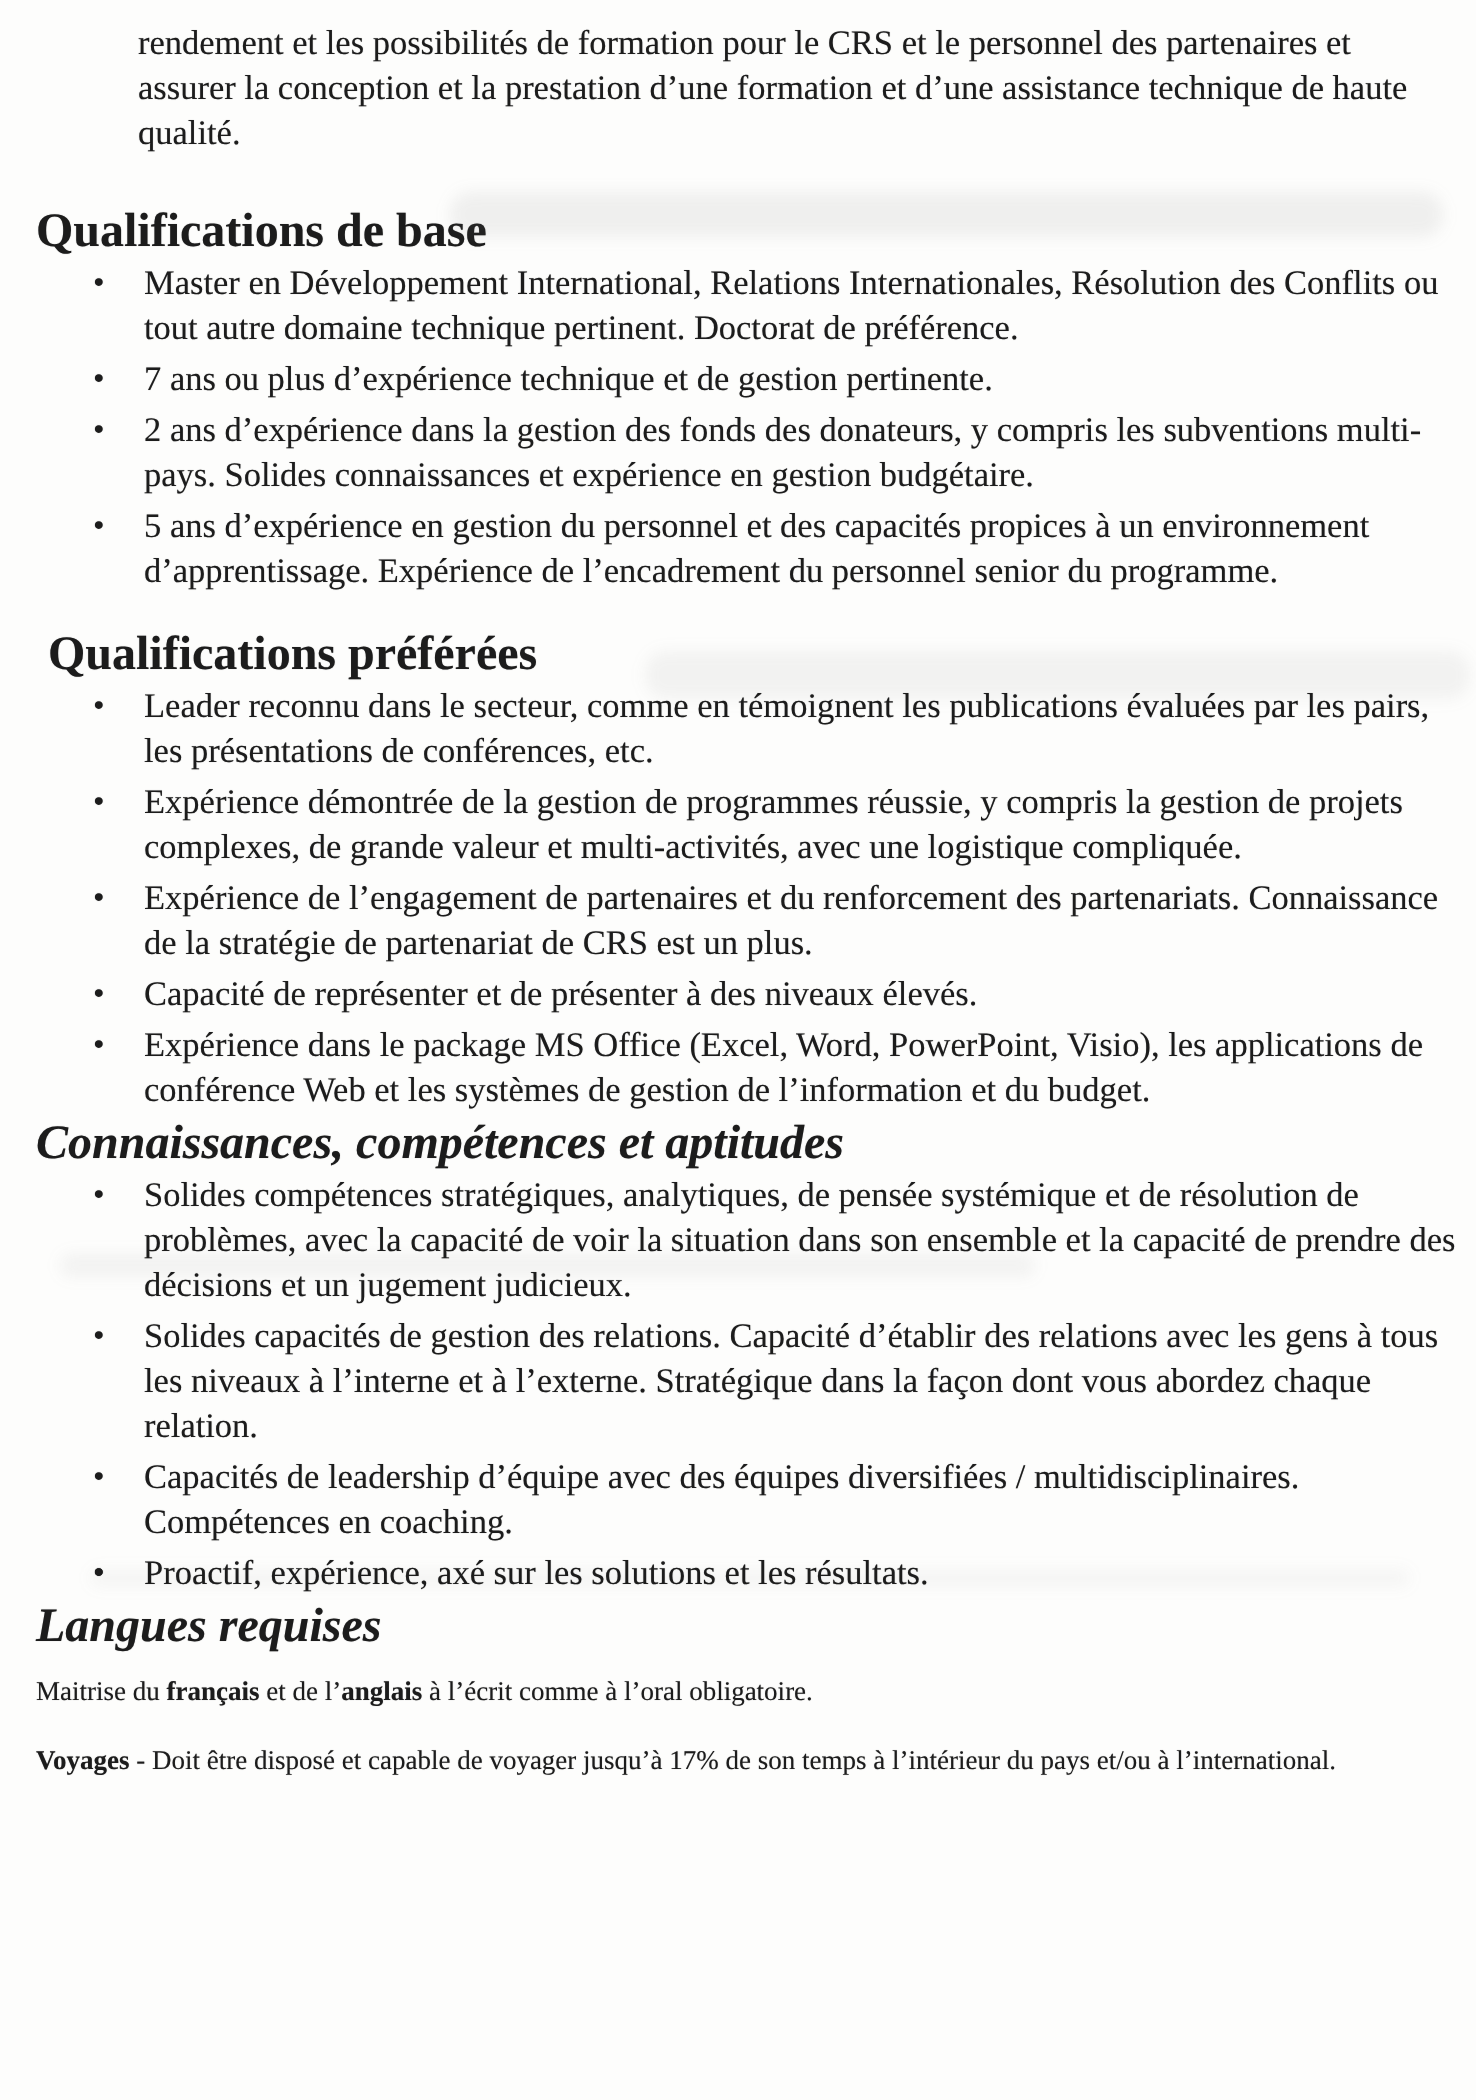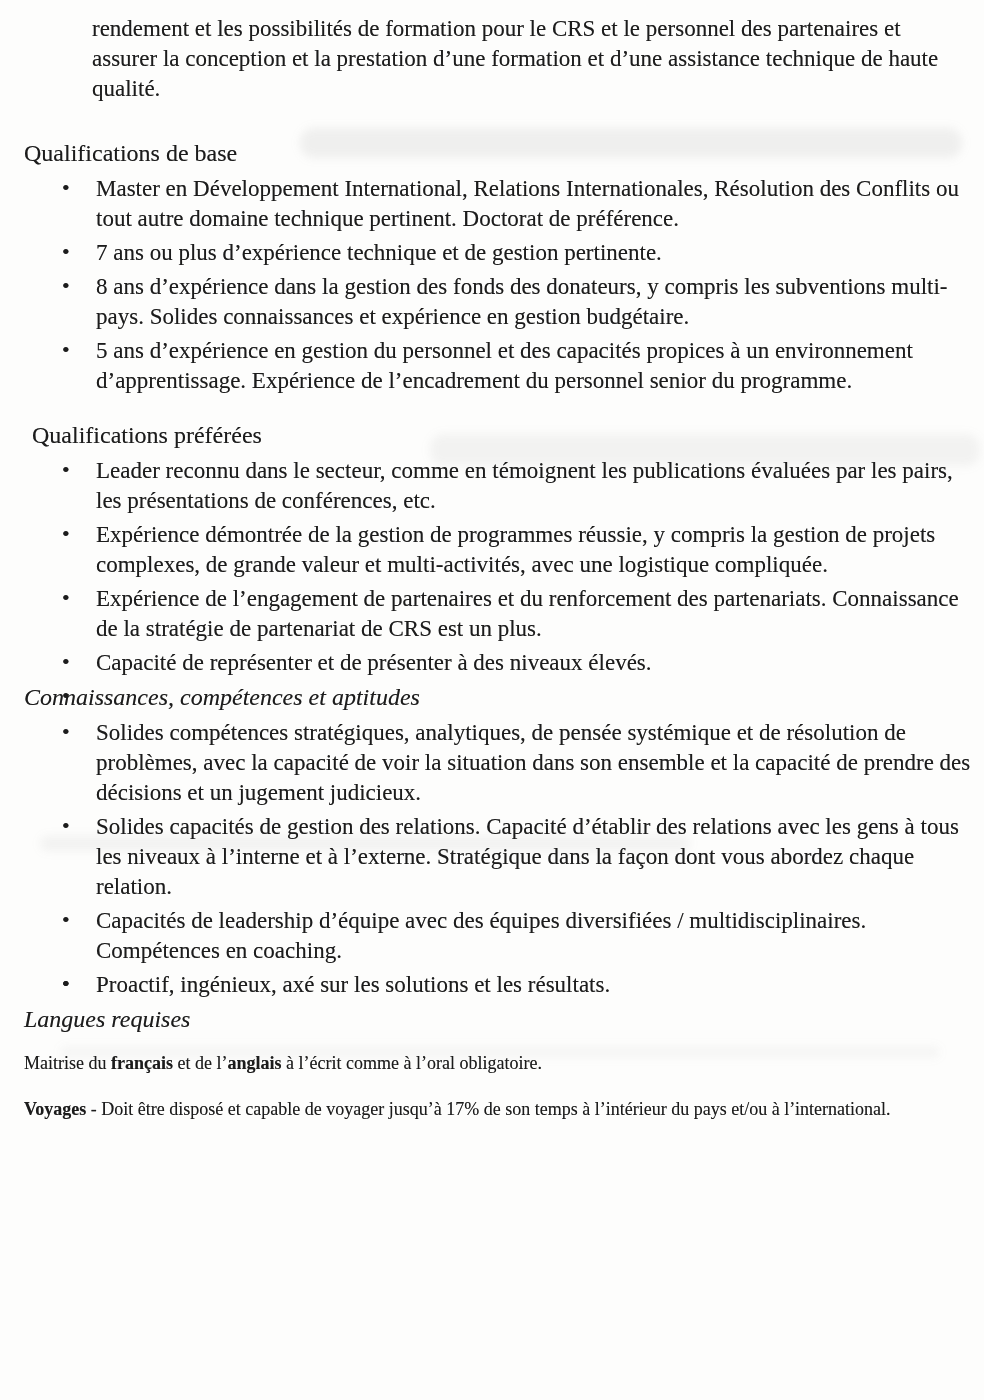--- a/index.html
+++ b/index.html
@@ -23,23 +23,23 @@
     box-sizing: border-box;
     text-shadow: 0 0 0.6px rgba(30,30,30,0.45);
   }
   .intro {
     margin: 0 0 0 92px;
     width: 874px;
     font-size: 23px;
     line-height: 30px;
   }
   h2.section-heading {
-    font-size: 24px;
+    font-size: 32px;
     line-height: 30px;
-    font-weight: normal;
+    font-weight: bold;
     margin: 24px 0 6px 24px;
   }
   h2.mt-lg { margin-top: 34px; }
   h2.mt-md { margin-top: 24px; margin-left: 32px; }
   h2.mt-sm { margin-top: 3px; }
   h2.italic { font-style: italic; }
   ul.bullet-list {
     list-style: none;
     margin: 0;
     padding: 0;
@@ -90,44 +90,44 @@
   <div class="smudge" id="smudge-3"></div>
   <div class="smudge" id="smudge-4"></div>
 
   <p class="intro">rendement et les possibilités de formation pour le CRS et le personnel des partenaires et assurer la conception et la prestation d’une formation et d’une assistance technique de haute qualité.</p>
 
   <section>
     <h2 class="section-heading mt-lg">Qualifications de base</h2>
     <ul class="bullet-list">
       <li><span class="bullet-glyph">•</span><span>Master en Développement International, Relations Internationales, Résolution des Conflits ou tout autre domaine technique pertinent. Doctorat de préférence.</span></li>
       <li><span class="bullet-glyph">•</span><span>7 ans ou plus d’expérience technique et de gestion pertinente.</span></li>
-      <li><span class="bullet-glyph">•</span><span>8 ans d’expérience dans la gestion des fonds des donateurs, y compris les subventions multi-pays.  Solides connaissances et expérience en gestion budgétaire.</span></li>
+      <li><span class="bullet-glyph">•</span><span>2 ans d’expérience dans la gestion des fonds des donateurs, y compris les subventions multi-pays.  Solides connaissances et expérience en gestion budgétaire.</span></li>
       <li><span class="bullet-glyph">•</span><span>5 ans d’expérience en gestion du personnel et des capacités propices à un environnement d’apprentissage. Expérience de l’encadrement du personnel senior du programme.</span></li>
     </ul>
   </section>
 
   <section>
     <h2 class="section-heading mt-md">Qualifications préférées</h2>
     <ul class="bullet-list">
       <li><span class="bullet-glyph">•</span><span>Leader reconnu dans le secteur, comme en témoignent les publications évaluées par les pairs, les présentations de conférences, etc.</span></li>
       <li><span class="bullet-glyph">•</span><span>Expérience démontrée de la gestion de programmes réussie, y compris la gestion de projets complexes, de grande valeur et multi-activités, avec une logistique compliquée.</span></li>
       <li><span class="bullet-glyph">•</span><span>Expérience de l’engagement de partenaires et du renforcement des partenariats. Connaissance de la stratégie de partenariat de CRS est un plus.</span></li>
       <li><span class="bullet-glyph">•</span><span>Capacité de représenter et de présenter à des niveaux élevés.</span></li>
-      <li><span class="bullet-glyph">•</span></li>
+      <li><span class="bullet-glyph">•</span><span>Expérience dans le package MS Office (Excel, Word, PowerPoint, Visio), les applications de conférence Web et les systèmes de gestion de l’information et du budget.</span></li>
     </ul>
   </section>
 
   <section>
     <h2 class="section-heading italic mt-sm">Connaissances, compétences et aptitudes</h2>
     <ul class="bullet-list">
       <li><span class="bullet-glyph">•</span><span>Solides compétences stratégiques, analytiques, de pensée systémique et de résolution de problèmes, avec la capacité de voir la situation dans son ensemble et la capacité de prendre des décisions et un jugement judicieux.</span></li>
       <li><span class="bullet-glyph">•</span><span>Solides capacités de gestion des relations. Capacité d’établir des relations avec les gens à tous les niveaux à l’interne et à l’externe. Stratégique dans la façon dont vous abordez chaque relation.</span></li>
       <li><span class="bullet-glyph">•</span><span>Capacités de leadership d’équipe avec des équipes diversifiées / multidisciplinaires. Compétences en coaching.</span></li>
       <li><span class="bullet-glyph">•</span></li>
-      <li><span class="bullet-glyph">•</span><span>Proactif, ingénieux, axé sur les solutions et les résultats.</span></li>
+      <li><span class="bullet-glyph">•</span><span>Proactif, expérience, axé sur les solutions et les résultats.</span></li>
     </ul>
   </section>
 
   <section>
     <h2 class="section-heading italic mt-sm">Langues requises</h2>
     <p class="para mt-sm"><span>Maitrise du </span><span class="b">français</span><span> et de l’</span><span class="b">anglais</span><span> à l’écrit comme à l’oral obligatoire.</span></p>
   </section>
 
   <section>
     <p class="para"><span class="b">Voyages</span><span> - Doit être disposé et capable de voyager jusqu’à 17% de son temps à l’intérieur du pays et/ou à l’international.</span></p>

